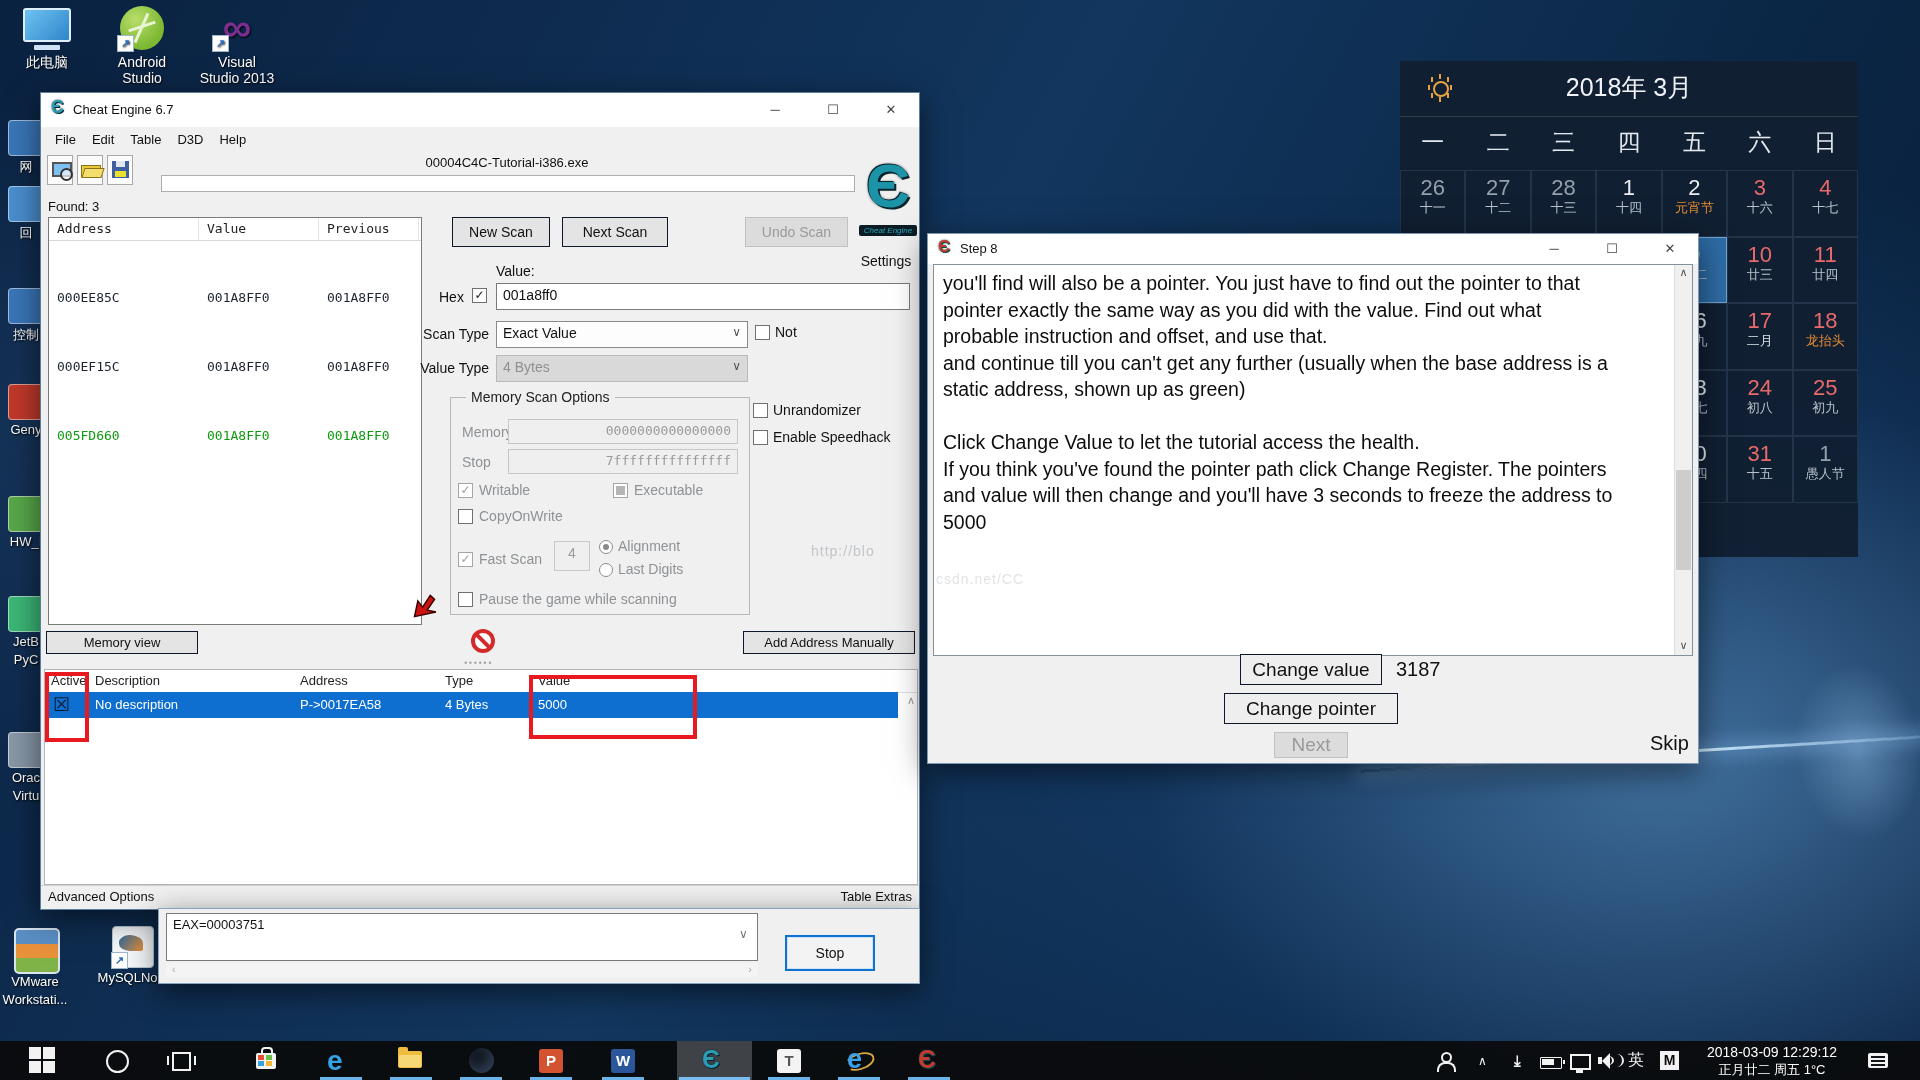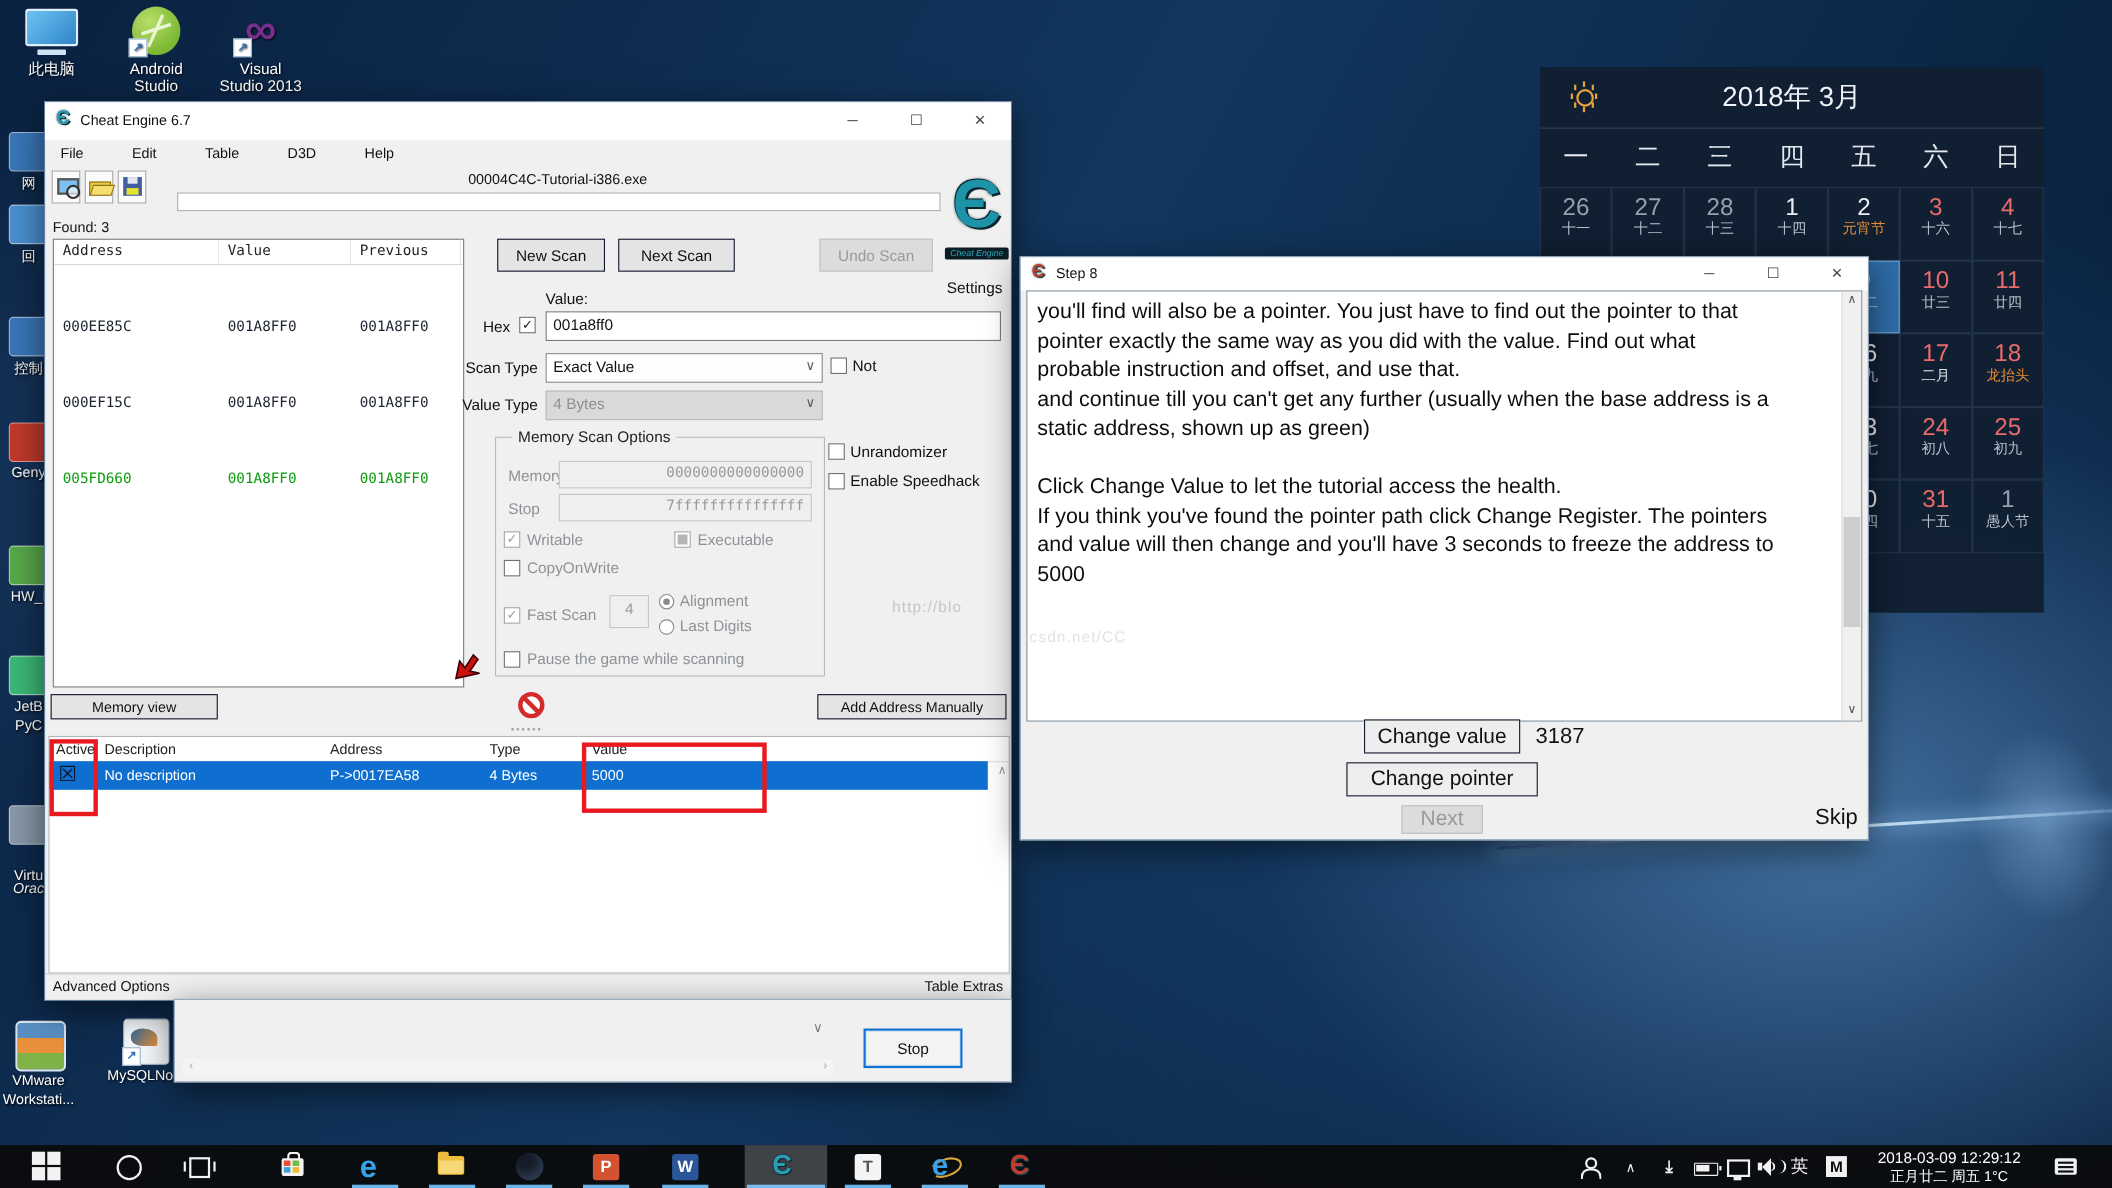--- a/index.html
+++ b/index.html
@@ -193,21 +193,21 @@
       <div class="mini-ic" style="left: 8px; top: 288px; background: rgb(58, 118, 184); border: 1px solid rgba(255, 255, 255, 0.5);"></div>
       <div class="mini-lb" style="top: 326px; left: 0px;">控制</div>
       <div class="mini-ic" style="left: 8px; top: 384px; background: rgb(192, 57, 43); border: 1px solid rgba(255, 255, 255, 0.5);"></div>
       <div class="mini-lb" style="top: 422px; left: 0px;">Geny</div>
       <div class="mini-ic" style="left: 8px; top: 496px; background: rgb(88, 168, 74); border: 1px solid rgba(255, 255, 255, 0.5);"></div>
       <div class="mini-lb" style="top: 534px; left: 0px;">HW_I</div>
       <div class="mini-ic" style="left: 8px; top: 596px; background: rgb(60, 184, 120); border: 1px solid rgba(255, 255, 255, 0.5);"></div>
       <div class="mini-lb" style="top: 634px; left: 0px;">JetB</div>
       <div class="mini-lb" style="top: 652px; left: 0px;">PyC</div>
       <div class="mini-ic" style="left: 8px; top: 732px; background: rgb(136, 152, 168); border: 1px solid rgba(255, 255, 255, 0.5);"></div>
-      <div class="mini-lb" style="top: 800px; left: 0px; font-style: italic;">Orac</div>
+      <div class="mini-lb" style="top: 770px; left: 0px;">Orac</div>
       <div class="mini-lb" style="top: 788px; left: 0px;">Virtu</div>
     </div>
 
   <div>
     <div class="mini-ic vmw" style="left:14px;top:928px;width:42px;height:42px;"></div>
     <div class="mini-lb" style="left:-8px;top:974px;width:86px;">VMware</div>
     <div class="mini-lb" style="left:-8px;top:992px;width:86px;">Workstati...</div>
   </div>
   <div>
     <div class="mini-ic mysqlic" style="left:112px;top:926px;width:40px;height:40px;">
@@ -375,21 +375,21 @@
   </div>
 
   <div class="win" id="ce-win" style="left:40px;top:92px;width:878px;height:816px;">
     <div class="titlebar" style="height:34px;">
       <span class="tb-ico ce-glyph" style="left:10px;top:5px;font-size:18px;position:absolute;">Є</span>
       <span class="title-txt" style="line-height:34px;">Cheat Engine 6.7</span>
       <span class="capbtn" style="left:708px;line-height:34px;">─</span>
       <span class="capbtn" style="left:766px;line-height:34px;">☐</span>
       <span class="capbtn" style="left:824px;line-height:34px;">✕</span>
     </div>
-    <div id="ce-menubar" style="position:absolute;left:6px;top:34px;height:24px;display:flex;gap:44px;padding-left:8px;font-size:13px;align-items:center;color:#111;text-align:right;">
+    <div id="ce-menubar" style="position:absolute;left:6px;top:34px;height:24px;display:flex;gap:16px;padding-left:8px;font-size:13px;align-items:center;color:#111;text-align:right;">
         <span class="menu-item">File</span>
         <span class="menu-item">Edit</span>
         <span class="menu-item">Table</span>
         <span class="menu-item">D3D</span>
         <span class="menu-item">Help</span>
       </div>
 
     <div class="toolbtn" style="left:6px;top:62px;">
       <div style="position:absolute;left:4px;top:6px;width:16px;height:11px;border:2px solid #555;background:#7ec0f0;"></div>
       <div style="position:absolute;left:12px;top:12px;width:9px;height:9px;border:2px solid #333;border-radius:50%;background:#fffa;"></div>
@@ -520,20 +520,23 @@
     <div class="redrect" style="left:4px;top:579px;width:44px;height:70px;z-index:6;"></div>
     <div class="redrect" style="left:488px;top:582px;width:168px;height:64px;z-index:6;"></div>
 
     <div style="position:absolute;left:0;top:792px;width:878px;height:24px;border-top:1px solid #cfcfcf;">
       <span style="position:absolute;left:7px;top:3px;font-size:13px;color:#111;">Advanced Options</span>
       <span style="position:absolute;right:7px;top:3px;font-size:13px;color:#111;">Table Extras</span>
     </div>
   </div>
 
   <div class="win" style="left:158px;top:908px;width:760px;height:74px;border-color:#8aa4bd;">
+    <div style="position:absolute;left:7px;top:4px;width:592px;height:48px;background:#fff;border:1px solid #7a7a7a;box-sizing:border-box;">
+      <div style="position:absolute;left:6px;top:3px;font-size:13px;color:#111;">EAX=00003751</div>
+    </div>
     <div style="position:absolute;left:580px;top:18px;color:#777;font-size:12px;">∨</div>
     <div style="position:absolute;left:7px;top:54px;width:592px;height:14px;background:#f4f4f4;">
       <span style="position:absolute;left:6px;top:0;color:#aaa;font-size:11px;">‹</span>
       <span style="position:absolute;right:6px;top:0;color:#aaa;font-size:11px;">›</span>
     </div>
     <button class="btn" style="left:626px;top:26px;width:90px;height:36px;background:#f3f3f3;border:2px solid #0f72d0;box-shadow:inset 0 0 0 1px #cfe3f7;">Stop</button>
   </div>
 
   <div class="win" id="step8" style="left:927px;top:233px;width:770px;height:529px;border-color:#7d98b0;">
     <div class="titlebar">

